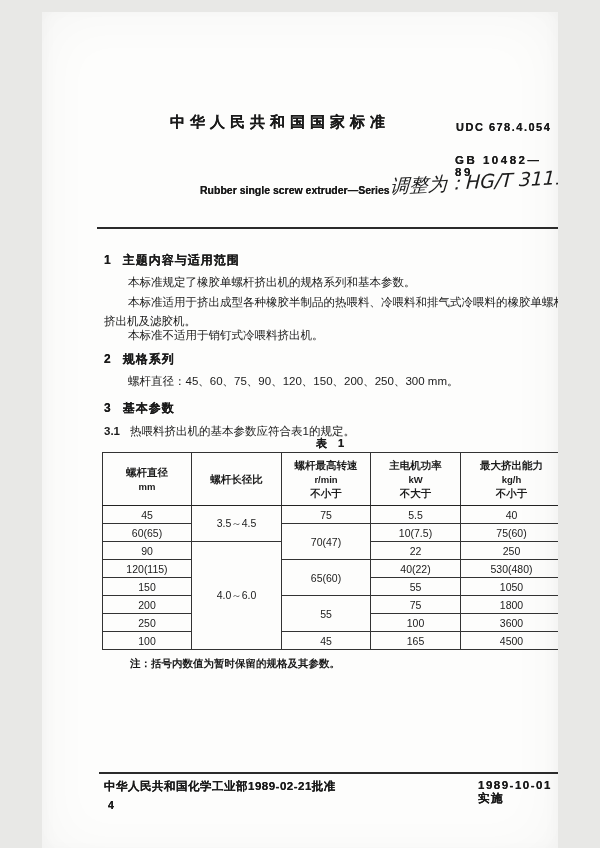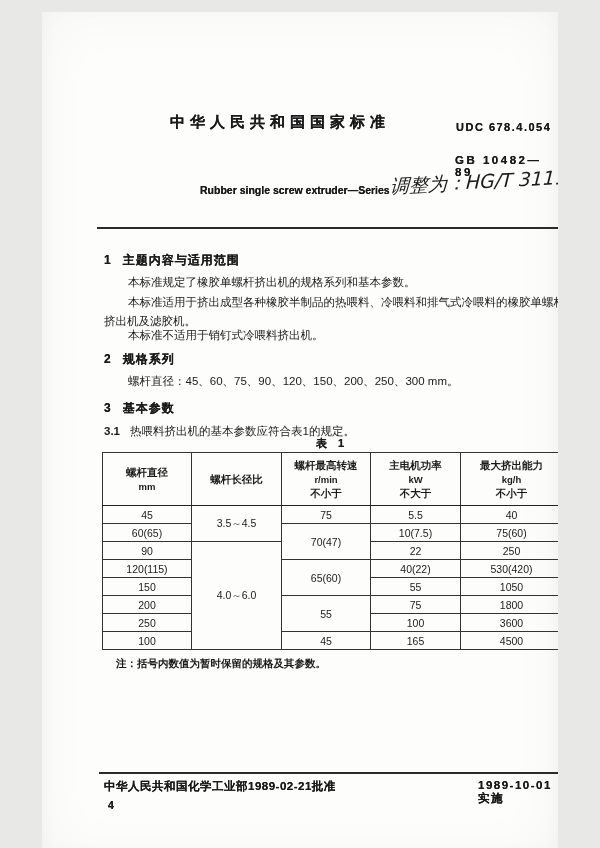--- a/index.html
+++ b/index.html
@@ -49,21 +49,21 @@
   }
   table.t1, .t1 th, .t1 td{ border:1px solid #333;padding-left:38px; }
   .t1{ border-top:2.5px solid #222; border-bottom:2.5px solid #222; }
   .t1 thead th{ border-bottom:1.8px solid #222; }
   .t1 th, .t1 td{ text-align:center; vertical-align:middle; padding:0; }
   .t1 thead th{ height:52px; font-weight:normal; }
   .t1 tbody td{ height:17px; }
   .hdr-title{ font-size:10.5px; font-weight:bold; line-height:15px; }
   .hdr-unit{ font-size:9.5px; line-height:13px; font-weight:bold;}
   .hdr-constraint{ font-size:10.5px; font-weight:bold; line-height:15px; }
-  .tbl-note{ left:74px; top:645px; font-size:10.5px; font-weight:bold; }
+  .tbl-note{ left:88px; top:645px; font-size:10.5px; font-weight:bold; }
   
   .footer-rule{ left:57px; top:760px; width:517px; height:2px; }
   .approval{ left:62px; top:767px; font-size:11.5px; font-weight:bold; letter-spacing:.5px; }
   .implementation{ left:436px; top:767px; font-size:11.5px; font-weight:bold; letter-spacing:1.5px; }
   .page-num{ left:66px; top:787px; font-size:10.5px; font-weight:bold; }
 </style>
 </head>
 <body>
 
 <div class="page">
@@ -146,21 +146,21 @@
       <tr>
         <td>90</td>
         <td rowspan="6">4.0～6.0</td>
         <td>22</td>
         <td>250</td>
       </tr>
       <tr>
         <td>120(115)</td>
         <td rowspan="2">65(60)</td>
         <td>40(22)</td>
-        <td>530(420)</td>
+        <td>530(480)</td>
       </tr>
       <tr>
         <td>150</td>
         <td>55</td>
         <td>1050</td>
       </tr>
       <tr>
         <td>200</td>
         <td rowspan="2">55</td>
         <td>75</td>

